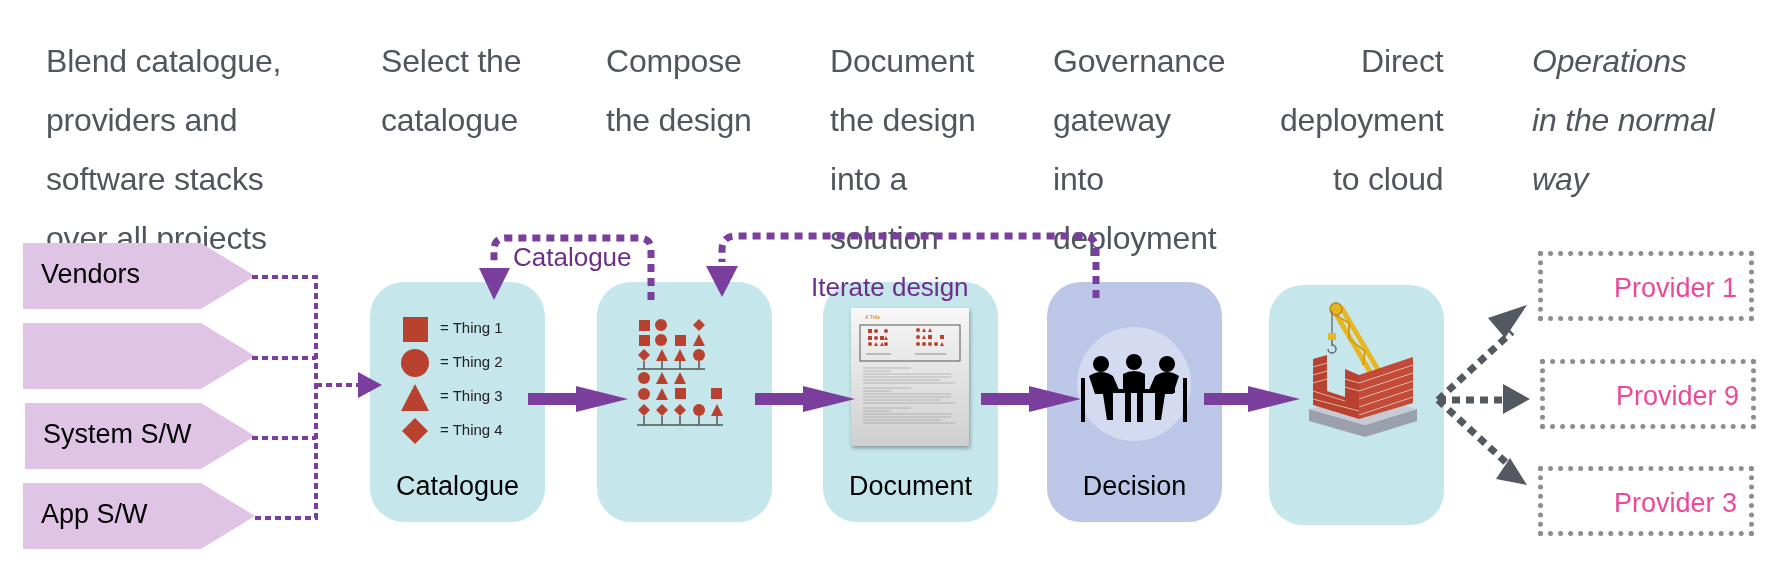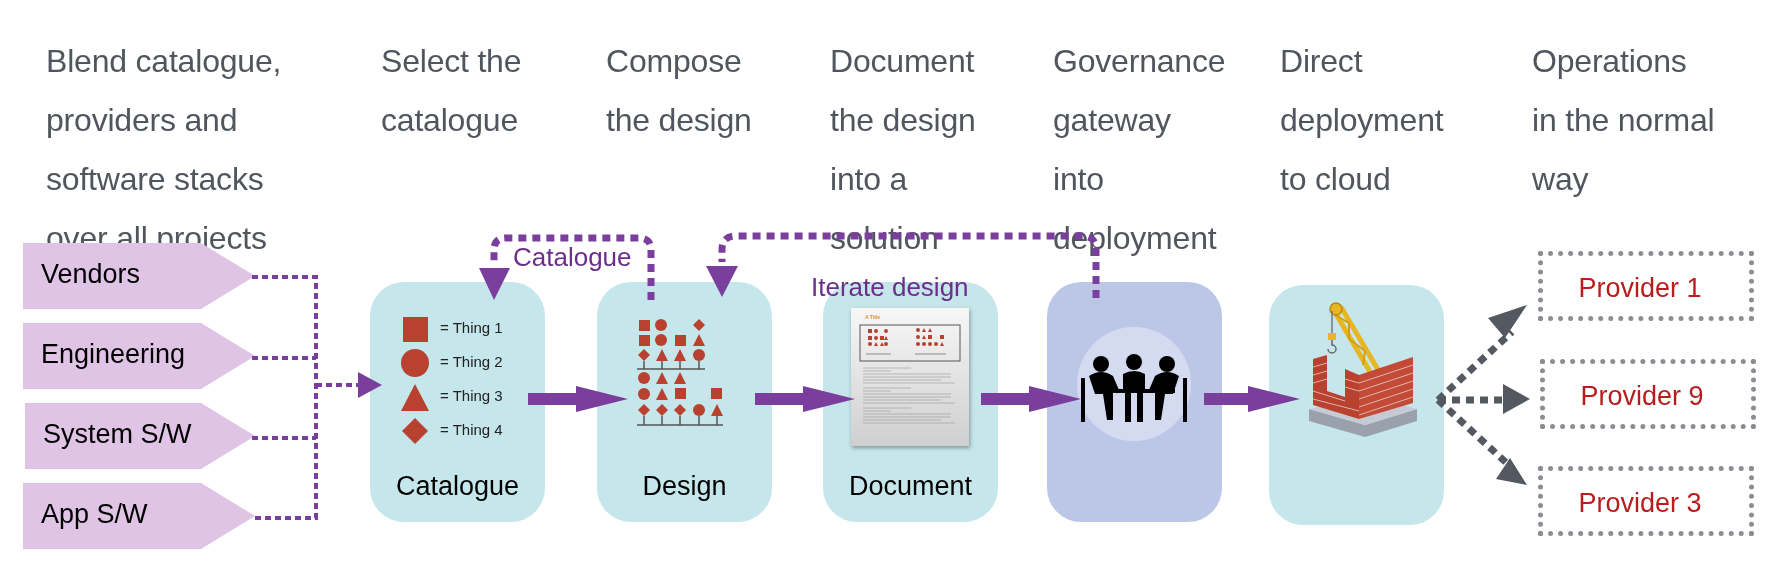--- a/index.html
+++ b/index.html
@@ -10,22 +10,22 @@
   .source { position:absolute; left:23px; width:232px; height:66px; }
   .source svg { position:absolute; left:0; top:0; }
   .source span { position:absolute; left:18px; top:16px; font-size:27px; color:#000; }
   .stage { position:absolute; top:282px; width:175px; height:240px; border-radius:34px;
            background:#c5e6ea;text-decoration:underline; }
   .stage.decision { background:#bcc7e8; }
   .stage-label { position:absolute; left:0; right:0; bottom:20px; text-align:center;
                  font-size:27px; color:#000; }
   .provider { position:absolute; left:1538px; width:216px; height:70px;
               border:5px dotted #8a8d92; box-sizing:border-box; }
-  .provider span { position:absolute; left:0; right:12px; top:17px; text-align:center;
-                   font-size:27px; color:#b91c1c; }
+  .provider span { position:absolute; left:0; right:12px; top:17px; text-align:right;
+                   font-size:27px; color:#ec4899; }
   .loop-label { position:absolute; color:#6b2f8a; font-size:26px; }
   .legend-row { position:absolute; left:30px; height:30px; }
   .legend-row span { position:absolute; left:40px; top:5px; font-size:15px; color:#222; white-space:nowrap; }
   #overlay { position:absolute; left:0; top:0; }
 </style>
 </head>
 <body>
 
 <div class="heading" style="left:46px;">Blend catalogue,
 providers and
@@ -36,38 +36,37 @@
 <div class="heading" style="left:606px;">Compose
 the design</div>
 <div class="heading" style="left:830px;">Document
 the design
 into a
 solution</div>
 <div class="heading" style="left:1053px;">Governance
 gateway
 into
 deployment</div>
-<div class="heading" style="left:1280px;">Direct
+<div class="heading" style="left:1280px;text-align:right;">Direct
 deployment
 to cloud</div>
-<div class="heading" style="left:1532px;">Operations
+<div class="heading" style="left:1532px;font-style:italic;">Operations
 in the normal
 way</div>
 
 <div class="source" style="top:243px;">
   <svg width="232" height="66">
       <polygon points="0,0 178,0 232,33 178,66 0,66" fill="#e0c4e6"></polygon>
     </svg>
   <span>Vendors</span>
 </div>
 <div class="source" style="top:323px;">
   <svg width="232" height="66">
       <polygon points="0,0 178,0 232,33 178,66 0,66" fill="#e0c4e6"></polygon>
     </svg>
-  <span>Engineering</span>
 </div>
 <div class="source" style="top:403px; left:25px;">
   <svg width="232" height="66">
       <polygon points="0,0 176,0 230,33 176,66 0,66" fill="#e0c4e6"></polygon>
     </svg>
   <span>System S/W</span>
 </div>
 <div class="source" style="top:483px;">
   <svg width="232" height="66">
       <polygon points="0,0 178,0 232,33 178,66 0,66" fill="#e0c4e6"></polygon>
@@ -137,21 +136,20 @@
         <line x1="62" y1="43" x2="62" y2="51"></line>
         <line x1="0" y1="51" x2="68" y2="51"></line>
       <line x1="7" y1="98" x2="7" y2="107"></line>
         <line x1="25" y1="98" x2="25" y2="107"></line>
         <line x1="43" y1="98" x2="43" y2="107"></line>
         <line x1="62" y1="98" x2="62" y2="107"></line>
         <line x1="80" y1="98" x2="80" y2="107"></line>
         <line x1="0" y1="107" x2="86" y2="107"></line>
     </g>
   </svg>
-  <div class="stage-label">Design</div>
 </div>
 
 <div class="stage" style="left:823px;">
   <div style="position:absolute; left:28px; top:26px; width:118px; height:138px; background:linear-gradient(#f7f7f7,#cfcfcf); box-shadow:1px 2px 4px rgba(0,0,0,0.35);">
     <div style="position:absolute; left:14px; top:6px; font-size:5px; color:#e0902a; font-weight:bold;">A Title</div>
     <svg width="118" height="138" style="position:absolute; left:0; top:0;">
       <rect x="9" y="17" width="100" height="36" fill="none" stroke="#555" stroke-width="1"></rect>
       <g fill="#b8412f">
         <rect x="17" y="21" width="4" height="4"></rect>
           <circle cx="25" cy="23" r="2"></circle>
@@ -216,20 +214,21 @@
         <path d="M52,48 q11,-6 22,0 l0,16 h-22 z"></path>
         <rect x="54" y="66" width="6" height="30"></rect>
         <rect x="66" y="66" width="6" height="30"></rect>
       <circle cx="96" cy="38" r="8"></circle>
         <path d="M108,50 q-12,-8 -24,0 l-6,14 h6 l0,30 h6 l4,-26 h8 z"></path>
       <rect x="24" y="63" width="80" height="4"></rect>
       <rect x="10" y="52" width="4" height="44"></rect>
         <rect x="112" y="52" width="4" height="44"></rect>
     </g>
   </svg>
+  <div class="stage-label">Decision</div>
 </div>
 
 <div class="stage" style="left:1269px; top:285px;">
   <svg width="120" height="140" style="position:absolute; left:36px; top:14px;">
     <g stroke="#e8b620" stroke-width="5" fill="none">
       <line x1="28" y1="10" x2="74" y2="88"></line>
         <line x1="36" y1="8" x2="82" y2="86"></line>
     </g>
     <g stroke="#d49d12" stroke-width="2">
       <line x1="30" y1="16" x2="44" y2="24"></line>

